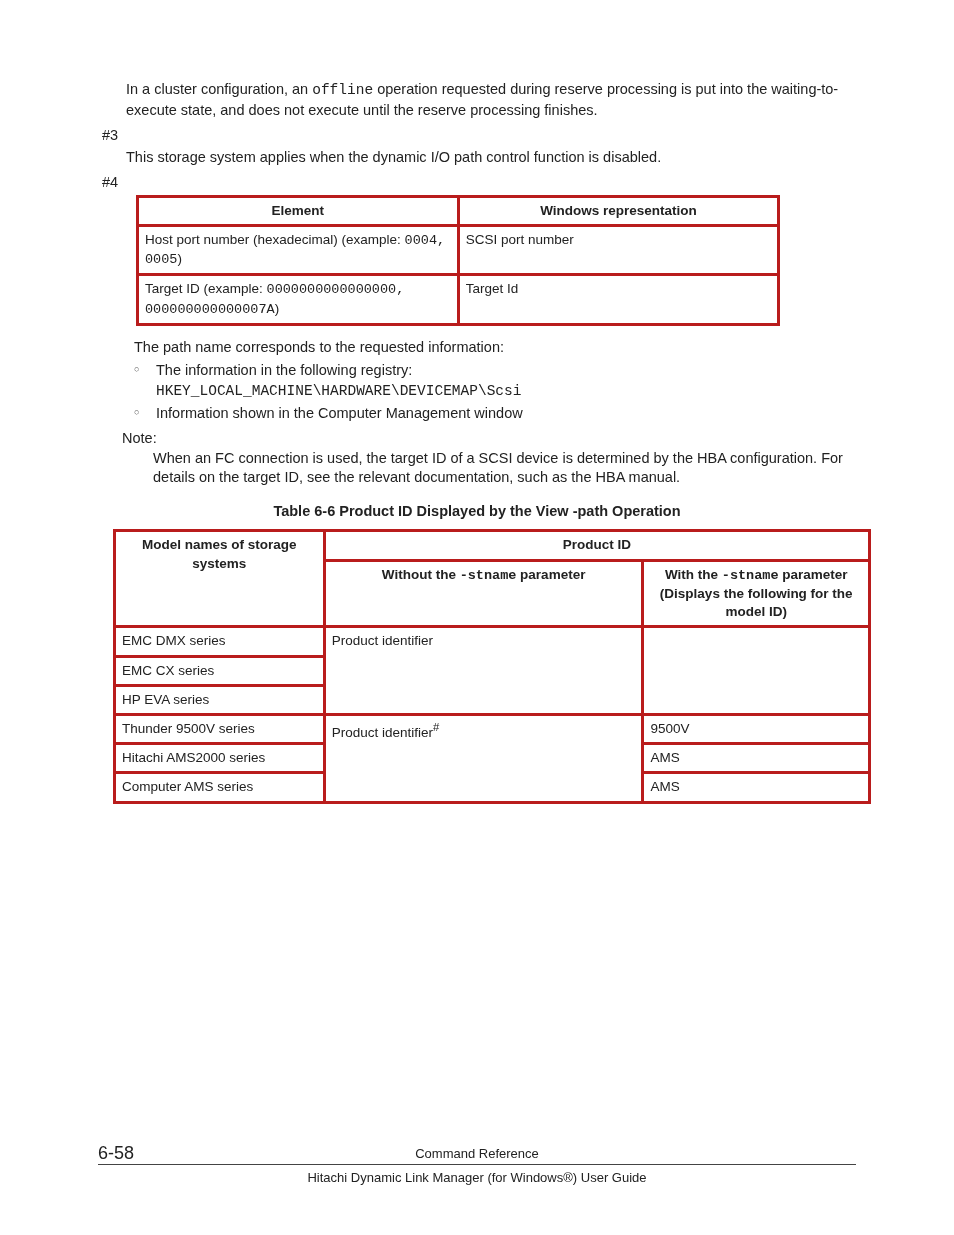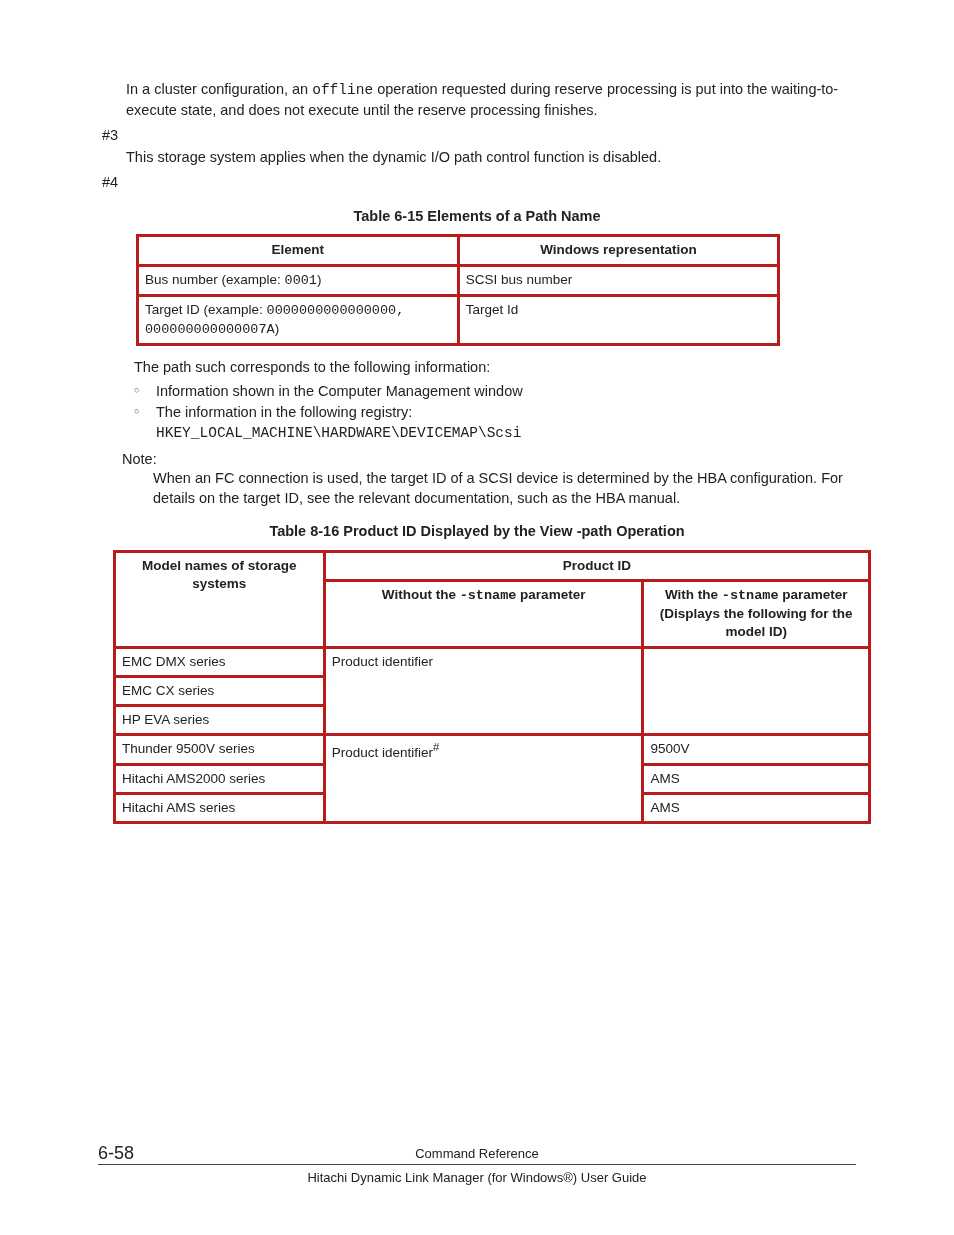--- a/index.html
+++ b/index.html
@@ -101,55 +101,54 @@
 
   <div class="content-block indent1">
     <span>In a cluster configuration, an </span><span class="mono">offline</span><span> operation requested during reserve processing is put into the waiting-to-execute state, and does not execute until the reserve processing finishes.</span>
   </div>
 
   <div class="hash-label">#3</div>
   <div class="content-block indent1">This storage system applies when the dynamic I/O path control function is disabled.</div>
 
   <div class="hash-label">#4</div>
 
-  <div class="table-title">Table 6-15 Elements of a Path Name</div>
 
   <table class="data-table">
     <thead>
       <tr>
         <th style="width:50%">Element</th>
         <th style="width:50%">Windows representation</th>
       </tr>
     </thead>
     <tbody>
       <tr>
-        <td><span>Bus number (example: </span><span class="mono">0001</span><span>)</span></td>
-        <td>SCSI bus number</td>
+        <td><span>Host port number (hexadecimal) (example: </span><span class="mono">0004, 0005</span><span>)</span></td>
+        <td>SCSI port number</td>
       </tr>
       <tr>
         <td><span>Target ID (example: </span><span class="mono">0000000000000000, 000000000000007A</span><span>)</span></td>
         <td>Target Id</td>
       </tr>
     </tbody>
   </table>
 
-  <div class="content-block" style="margin-left:36px">The path such corresponds to the following information:</div>
+  <div class="content-block" style="margin-left:36px">The path name corresponds to the requested information:</div>
 
   <ul class="bullets">
-    <li><span>Information shown in the Computer Management window</span></li>
     <li>
       <span>The information in the following registry:</span><br>
       <span class="mono">HKEY_LOCAL_MACHINE\HARDWARE\DEVICEMAP\Scsi</span>
     </li>
+    <li><span>Information shown in the Computer Management window</span></li>
   </ul>
 
   <div style="margin-left:24px; margin-top:6px">Note:</div>
   <div class="content-block" style="margin-left:55px">When an FC connection is used, the target ID of a SCSI device is determined by the HBA configuration. For details on the target ID, see the relevant documentation, such as the HBA manual.</div>
 
-  <div class="table-title">Table 8-16 Product ID Displayed by the View -path Operation</div>
+  <div class="table-title">Table 6-6 Product ID Displayed by the View -path Operation</div>
 
   <table class="data-table wide-table">
     <thead>
       <tr>
         <th rowspan="2" style="width:25%">Model names of storage systems</th>
         <th colspan="2">Product ID</th>
       </tr>
       <tr>
         <th style="width:38%">
           <span>Without the </span><span class="mono">-stname</span><span> parameter</span>
@@ -174,21 +173,21 @@
       <tr>
         <td>Thunder 9500V series</td>
         <td rowspan="3"><span>Product identifier</span><sup>#</sup></td>
         <td>9500V</td>
       </tr>
       <tr>
         <td>Hitachi AMS2000 series</td>
         <td>AMS</td>
       </tr>
       <tr>
-        <td>Hitachi AMS series</td>
+        <td>Computer AMS series</td>
         <td>AMS</td>
       </tr>
     </tbody>
   </table>
 
   <div class="footer">
     <span class="page-num">6-58</span>
     <span>Command Reference</span>
     <hr>
     <span>Hitachi Dynamic Link Manager (for Windows®) User Guide</span>

